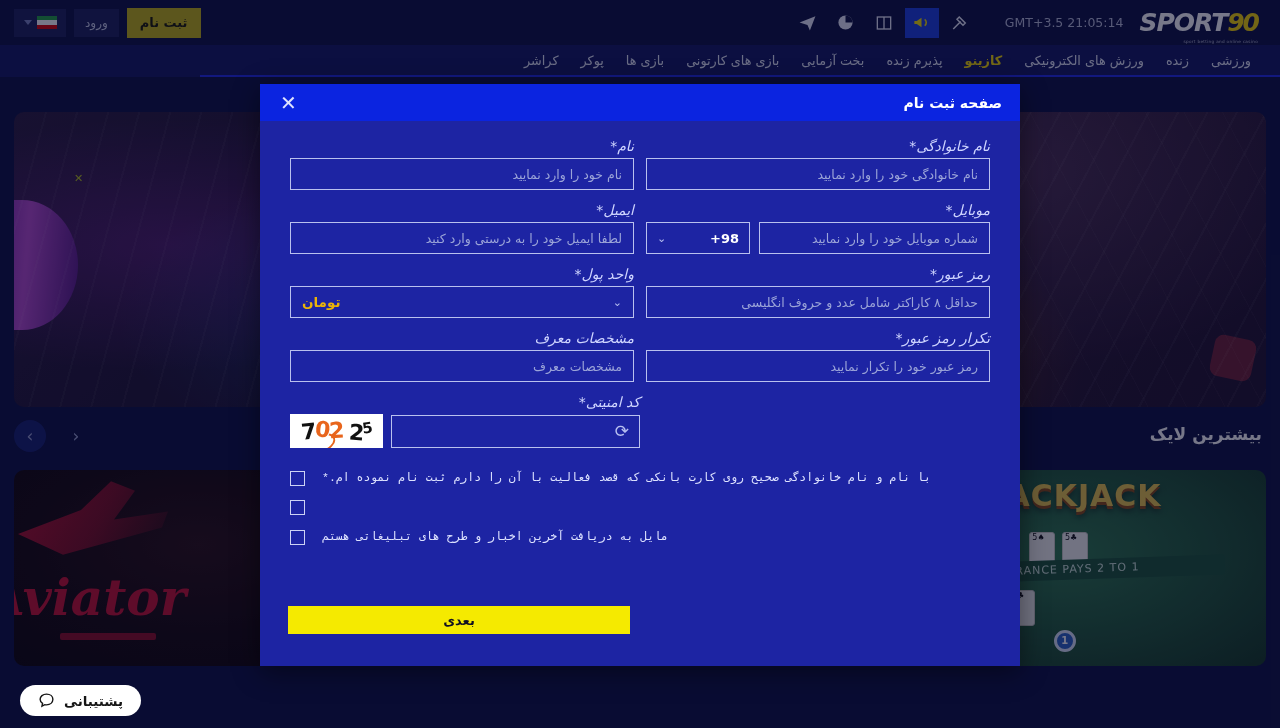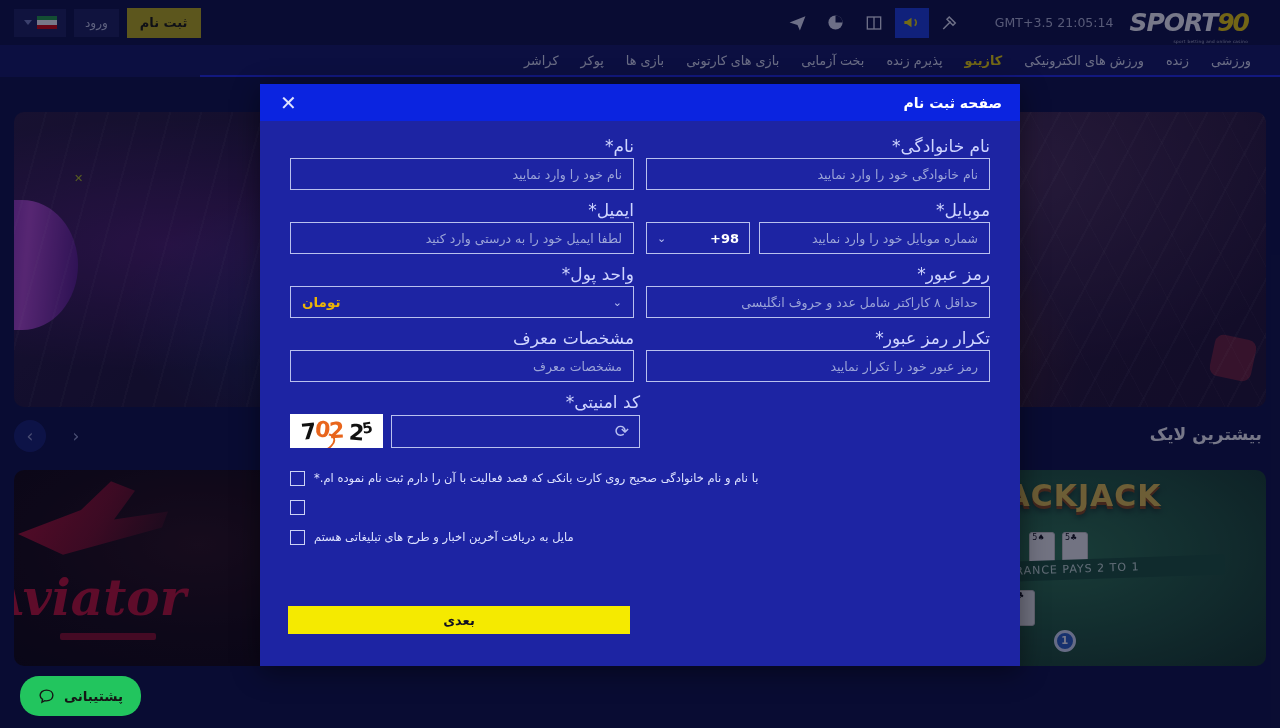--- a/index.html
+++ b/index.html
@@ -37,21 +37,21 @@
     height: 28px; padding: 0 11px; background: #1b2159; border: none;
     color: #c9cde8; font-size: 12px; cursor: pointer;
     font-family: "DejaVu Sans", sans-serif;
   }
   .signup-btn {
     height: 30px; padding: 0 13px; background: #c4b411; border: none;
     color: #1a1a00; font-size: 13px; font-weight: bold; cursor: pointer;
     font-family: "DejaVu Sans", sans-serif;
   }
   .topbar-right {
-    margin-left: auto; display: flex; align-items: center; gap: 0px; padding-right: 26px;
+    margin-left: auto; display: flex; align-items: center; gap: 0px; padding-right: 16px;
   }
   .ticon {
     width: 34px; height: 30px; display: flex; align-items: center; justify-content: center;
     cursor: pointer; color: #e6e9f7; margin: 0 2px;
   }
   .ticon.active { background: #1c3fe0; color: #f5e000; }
   .clock {
     color: #b8bcd8; font-size: 12.5px; margin: 0 16px 0 26px;
     font-family: "DejaVu Sans", sans-serif; white-space: nowrap;
   }
@@ -223,22 +223,22 @@
   .modal-title { color: #ffffff; font-size: 14px; font-weight: bold; }
   .modal-close {
     color: #dfe3ff; font-size: 20px; line-height: 1; cursor: pointer;
     font-family: "DejaVu Sans", sans-serif; font-weight: 300;
   }
   .modal-body { flex: 1; padding: 18px 30px 0 30px; }
 
   .form-row { display: flex; gap: 12px; margin-bottom: 13px; }
   .fld { flex: 1; }
   .fld-label {
-    color: #cfd5ff; font-size: 17px; margin-bottom: 5px; display: block;
-    line-height: 14px; min-height: 14px;
+    color: #cfd5ff; font-size: 14px; margin-bottom: 5px; display: block;
+    line-height: 14px; min-height: 14px; font-style: italic;
   }
   .inp {
     width: 100%; height: 32px; background: #1d24a3; border: 1px solid #b9c0ee;
     color: #ffffff; font-size: 12.5px; padding: 0 11px; outline: none;
     font-family: "DejaVu Sans", sans-serif; text-align: right;
   }
   .inp::placeholder { color: #9ba4d8; opacity: 1; }
   .phone-group { display: flex; gap: 9px; }
   .phone-num { flex: 1; }
   .prefix-sel {
@@ -286,38 +286,38 @@
   }
   .captcha-input input {
     flex: 1; background: transparent; border: none; outline: none; color: #fff;
     font-size: 13px; text-align: right; font-family: "DejaVu Sans", sans-serif;
   }
   .refresh-icon { color: #b8c0f0; font-size: 17px; cursor: pointer; line-height: 1; }
 
   .checks { margin-top: 22px; }
   .chk-row {
     display: flex; align-items: center; justify-content: flex-start;
-    gap: 9px; margin-bottom: 14px; flex-direction: row-reverse;
+    gap: 17px; margin-bottom: 14px; flex-direction: row-reverse; font-family: Liberation Mono, monospace;
   }
   .chk-box {
     width: 15px; height: 15px; border: 1.5px solid #cdd3f5; background: transparent;
     flex: none; cursor: pointer;
   }
   .chk-label { color: #dde2ff; font-size: 11.5px; line-height: 16px; }
 
   .next-btn {
     position: absolute; bottom: 32px; right: 30px; left: 30px; height: 28px;
     background: #f5ea00; border: none; color: #111122; font-size: 13px;
     font-weight: bold; cursor: pointer; width: 342px; left: auto; right: 390px;
     font-family: "DejaVu Sans", sans-serif;
   }
 
   
   .support-btn {
-    position: absolute; bottom: 12px; left: 20px; height: 40px; background: #22c55e;
+    position: absolute; bottom: 12px; left: 20px; height: 31px; background: #ffffff;
     border-radius: 19px; display: flex; align-items: center; gap: 9px;
     padding: 0 18px; cursor: pointer; z-index: 40;
   }
   .support-label { color: #151515; font-size: 13.5px; font-weight: bold; }
   .support-icon { color: #151515; font-size: 17px; display: flex; align-items: center; }
 </style>
 </head>
 <body>
 
 <div id="root">

